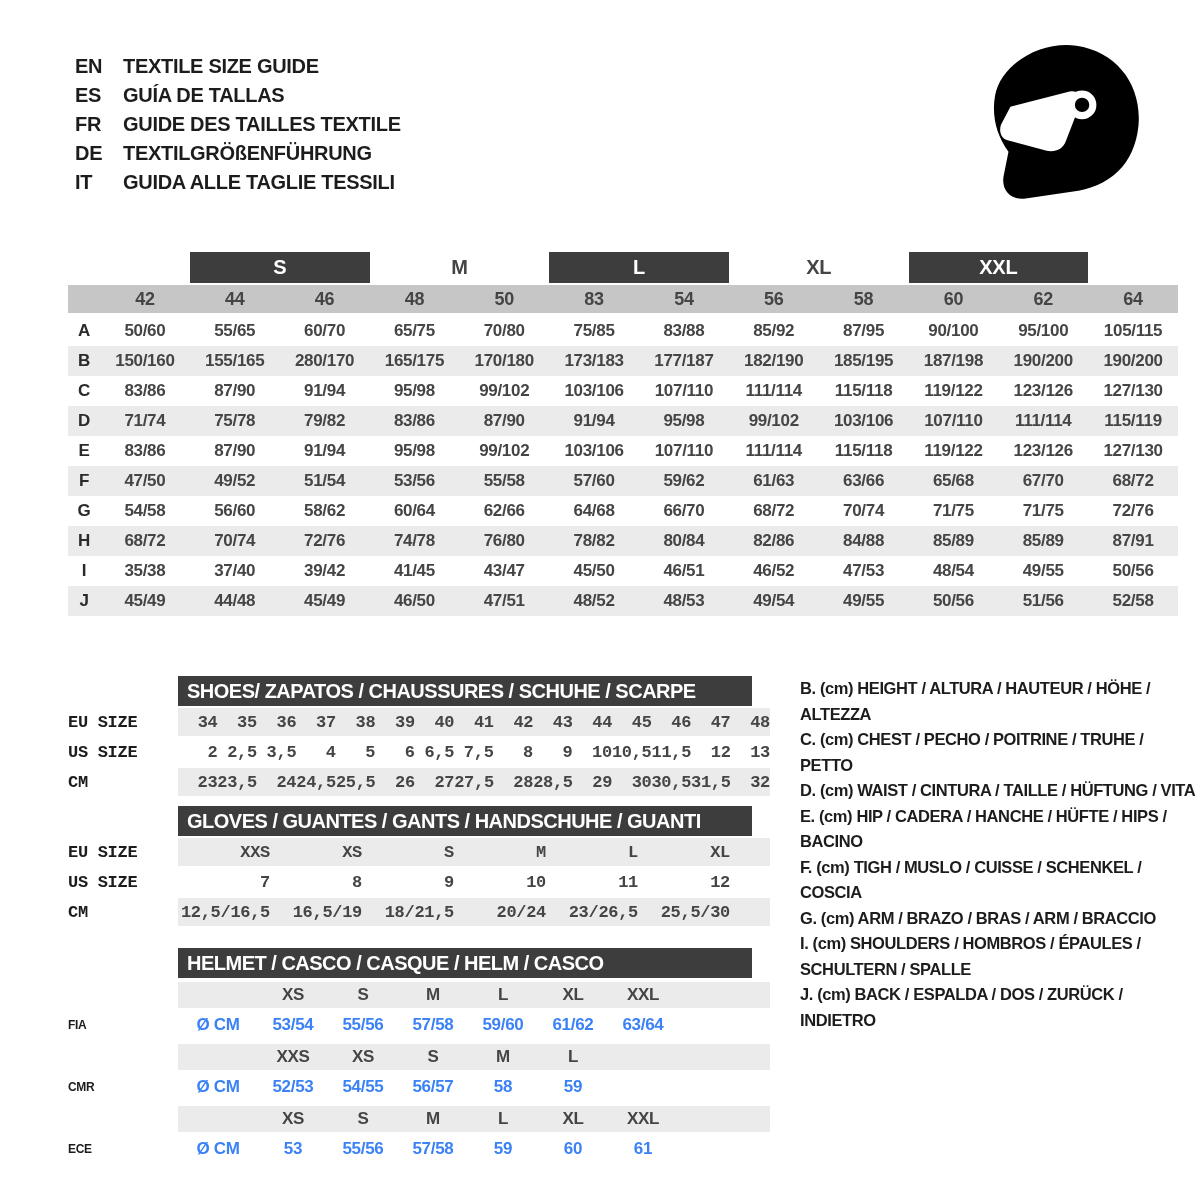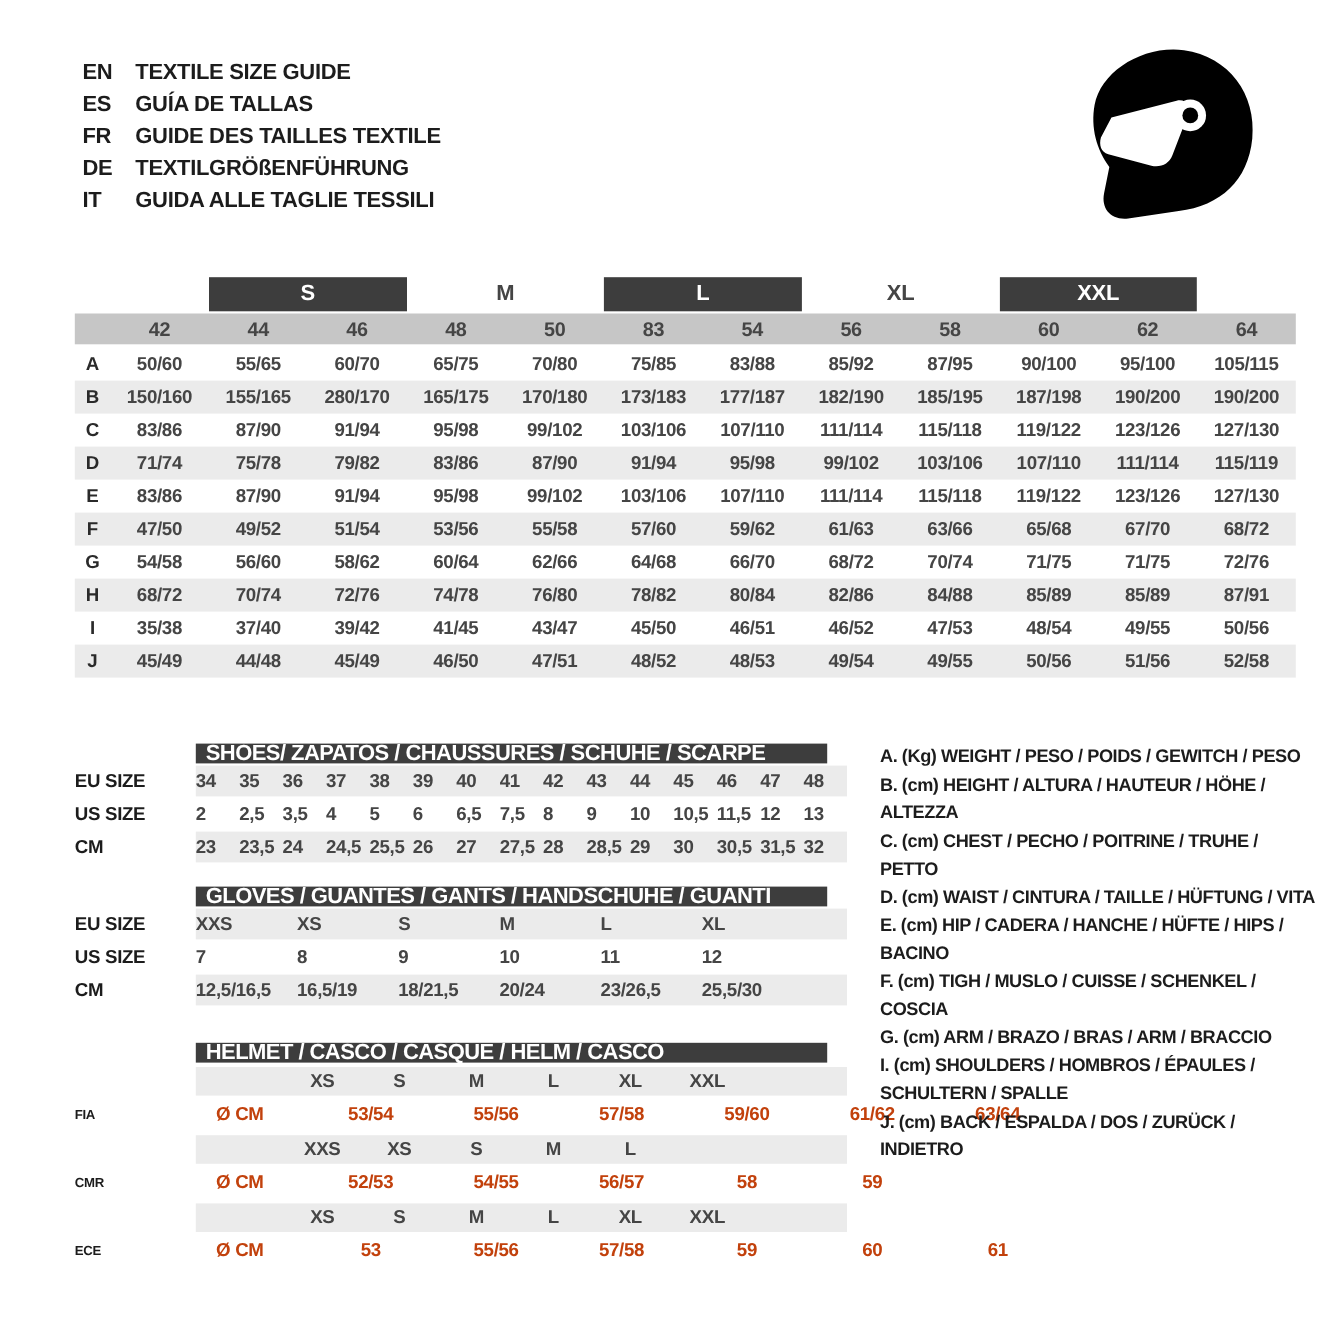--- a/index.html
+++ b/index.html
@@ -23,37 +23,37 @@
   .group-box{background:#3d3d3d;color:#fff;}
   .group-text{color:#454545;}
   .mt-end{grid-column:13;}
   .mt-sizes{display:grid;grid-template-columns:32px repeat(12,1fr);height:28px;background:#c6c6c6;align-items:center;text-align:center;font-size:18px;color:#454545;margin-bottom:3px;}
   .mt-row{display:grid;grid-template-columns:32px repeat(12,1fr);height:30px;align-items:center;text-align:center;font-size:17px;color:#454545;}
   .mt-row.shaded{background:#ebebeb;}
   .mt-row .row-label{color:#2a2a2a;}
 
   
   .section{position:absolute;left:68px;width:710px;}
-  .sec-title{margin-left:110px;width:574px;height:18px;background:#3d3d3d;color:#fff;font-size:20px;display:flex;align-items:center;padding-left:9px;box-sizing:border-box;letter-spacing:-0.5px;}
-  .srow{display:flex;height:28px;margin-top:2px;}
+  .sec-title{margin-left:110px;width:574px;height:30px;background:#3d3d3d;color:#fff;font-size:20px;display:flex;align-items:center;padding-left:9px;box-sizing:border-box;letter-spacing:-0.5px;}
+  .srow{display:flex;height:28px;margin-top:2px;font-family:Liberation Mono, monospace;}
   .srow-label{width:110px;display:flex;align-items:center;font-size:17px;color:#1c1c1c;}
-  .srow-data{width:592px;display:grid;align-items:center;text-align:left;font-size:17px;color:#454545;}
+  .srow-data{width:592px;display:grid;align-items:center;text-align:right;font-size:17px;color:#454545;}
   .shaded-data{background:#ebebeb;}
   .cols15{grid-template-columns:repeat(15,1fr);}
   .cols6{grid-template-columns:repeat(6,92px) 1fr;}
   #shoes{top:676px;}
   #gloves{top:806px;}
   #helmet{top:948px;}
 
   
   .helm-std{display:flex;margin-top:4px;}
   .helm-label{width:110px;font-size:12px;color:#1c1c1c;display:flex;align-items:center;height:30px;margin-top:28px;}
   .helm-right{width:592px;}
   .helm-sizes{height:26px;background:#ebebeb;display:grid;grid-template-columns:80px repeat(6,70px) 1fr;align-items:center;text-align:center;font-size:17px;color:#454545;margin-bottom:2px;}
-  .helm-vals{height:30px;display:grid;grid-template-columns:80px repeat(6,70px) 1fr;align-items:center;text-align:center;font-size:17px;color:#c2410c;gap:44px;}
+  .helm-vals{height:30px;display:grid;grid-template-columns:80px repeat(6,70px) 1fr;align-items:center;text-align:center;font-size:17px;color:#3b82f6;}
 
   
   .legend{position:absolute;left:800px;top:676px;width:398px;}
   .legend-item{font-size:16.5px;line-height:25.5px;color:#1c1c1c;letter-spacing:-0.4px;}
 </style>
 </head>
 <body>
 
 <div class="page">
 
@@ -448,21 +448,20 @@
               <div>60</div>
               <div>61</div>
               <div></div>
             </div>
           </div>
         </div>
       </div>
   </div>
 
   <div class="legend" id="legend">
-      <div class="legend-item">A. (Kg) WEIGHT / PESO / POIDS / GEWITCH / PESO</div>
       <div class="legend-item">B. (cm) HEIGHT / ALTURA / HAUTEUR / HÖHE / ALTEZZA</div>
       <div class="legend-item">C. (cm) CHEST / PECHO / POITRINE / TRUHE / PETTO</div>
       <div class="legend-item">D. (cm) WAIST / CINTURA / TAILLE / HÜFTUNG / VITA</div>
       <div class="legend-item">E. (cm) HIP / CADERA / HANCHE / HÜFTE / HIPS /  BACINO</div>
       <div class="legend-item">F. (cm) TIGH / MUSLO / CUISSE / SCHENKEL / COSCIA</div>
       <div class="legend-item">G. (cm) ARM  / BRAZO / BRAS / ARM / BRACCIO</div>
       <div class="legend-item">I.  (cm) SHOULDERS / HOMBROS / ÉPAULES / SCHULTERN / SPALLE</div>
       <div class="legend-item">J. (cm) BACK / ESPALDA / DOS / ZURÜCK / INDIETRO</div>
     </div>
 

